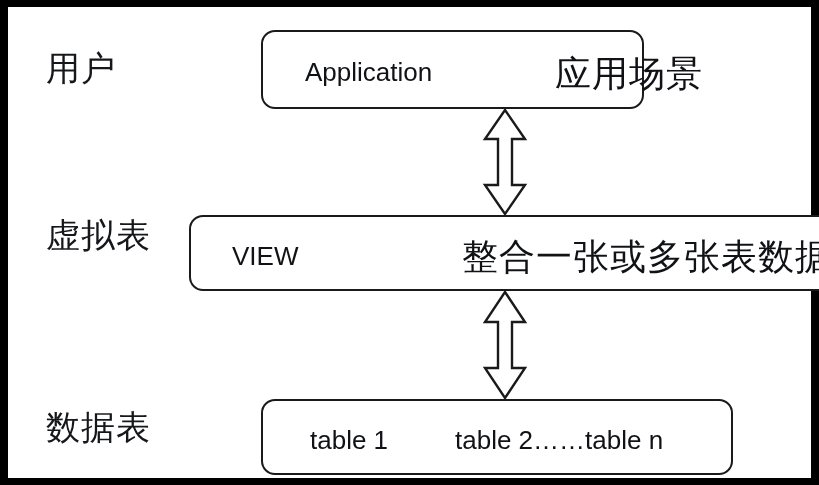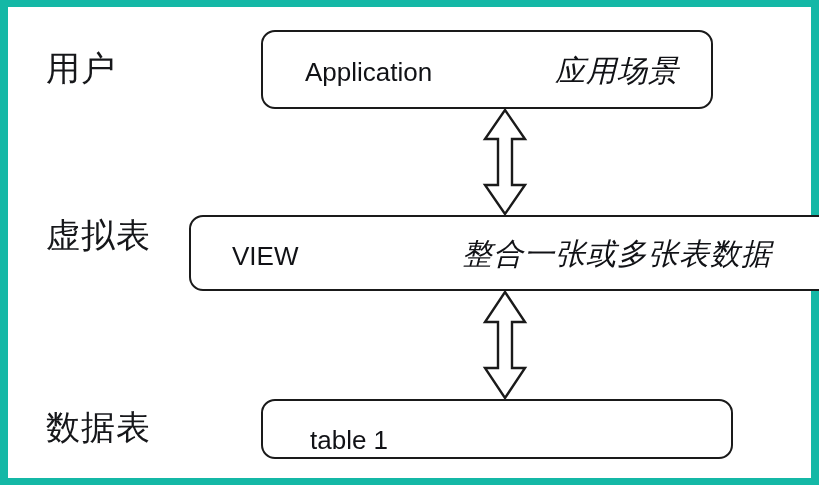--- a/index.html
+++ b/index.html
@@ -12,21 +12,21 @@
     height: 485px;
     overflow: hidden;
     font-family: "Liberation Sans", "DejaVu Sans", sans-serif;
   }
 
   
   #diagram-frame {
     position: relative;
     width: 819px;
     height: 485px;
-    background: #14b8a6;
+    background: #000000;
     box-sizing: border-box;
   }
 
   
   #canvas {
     position: absolute;
     left: 8px;
     top: 7px;
     width: 803px;
     height: 471px;
@@ -50,47 +50,46 @@
   
   .node-box {
     position: absolute;
     box-sizing: border-box;
     border: 2px solid #1a1a1a;
     border-radius: 14px;
     background: #ffffff;
   }
   #box-application {
     left: 253px;  top: 23px;
-    width: 452px; height: 79px;
+    width: 383px; height: 79px;
   }
   #box-view {
     left: 181px;  top: 208px;
     width: 713px; height: 76px;
   }
   #box-tables {
     left: 253px;  top: 392px;
-    width: 472px; height: 60px;
+    width: 472px; height: 76px;
   }
 
   
   .box-text {
     position: absolute;
     color: #111216;
     white-space: nowrap;
     line-height: 1;
   }
   .box-text.latin {
     font-size: 26px;
     font-family: "Liberation Sans", "DejaVu Sans", sans-serif;
   }
   .box-text.cjk {
-    font-size: 30px;
+    font-size: 36px;
     letter-spacing: 1px;
     font-family: "DejaVu Sans", "Liberation Sans", sans-serif;
-    font-style: italic;
   }
 
   #text-application      { left: 42px;  top: 27px; }
   #text-application-cjk  { left: 292px; top: 24px; }
 
   #text-view             { left: 41px;  top: 26px; }
   #text-view-cjk         { left: 231px; top: 22px; margin-left: 40px; }
 
   #text-table-1          { left: 47px;  top: 26px; }
   #text-table-n          { left: 192px; top: 26px; }
@@ -132,16 +131,17 @@
     </div>
 
     <div class="arrow-connector" id="arrow-view-table">
       <svg width="46" height="110" viewBox="0 0 46 110" aria-hidden="true">
         <polygon points="23,2 43,32 30,32 30,78 43,78 23,108 3,78 16,78 16,32 3,32" fill="#ffffff" stroke="#1a1a1a" stroke-width="2.4" stroke-linejoin="miter"></polygon>
       </svg>
     </div>
 
     <div class="node-box" id="box-tables">
       <span class="box-text latin" id="text-table-1">table 1</span>
+      <span class="box-text latin" id="text-table-n">table 2……table n</span>
     </div>
 
   </div>
 </div>
 
 </body></html>

